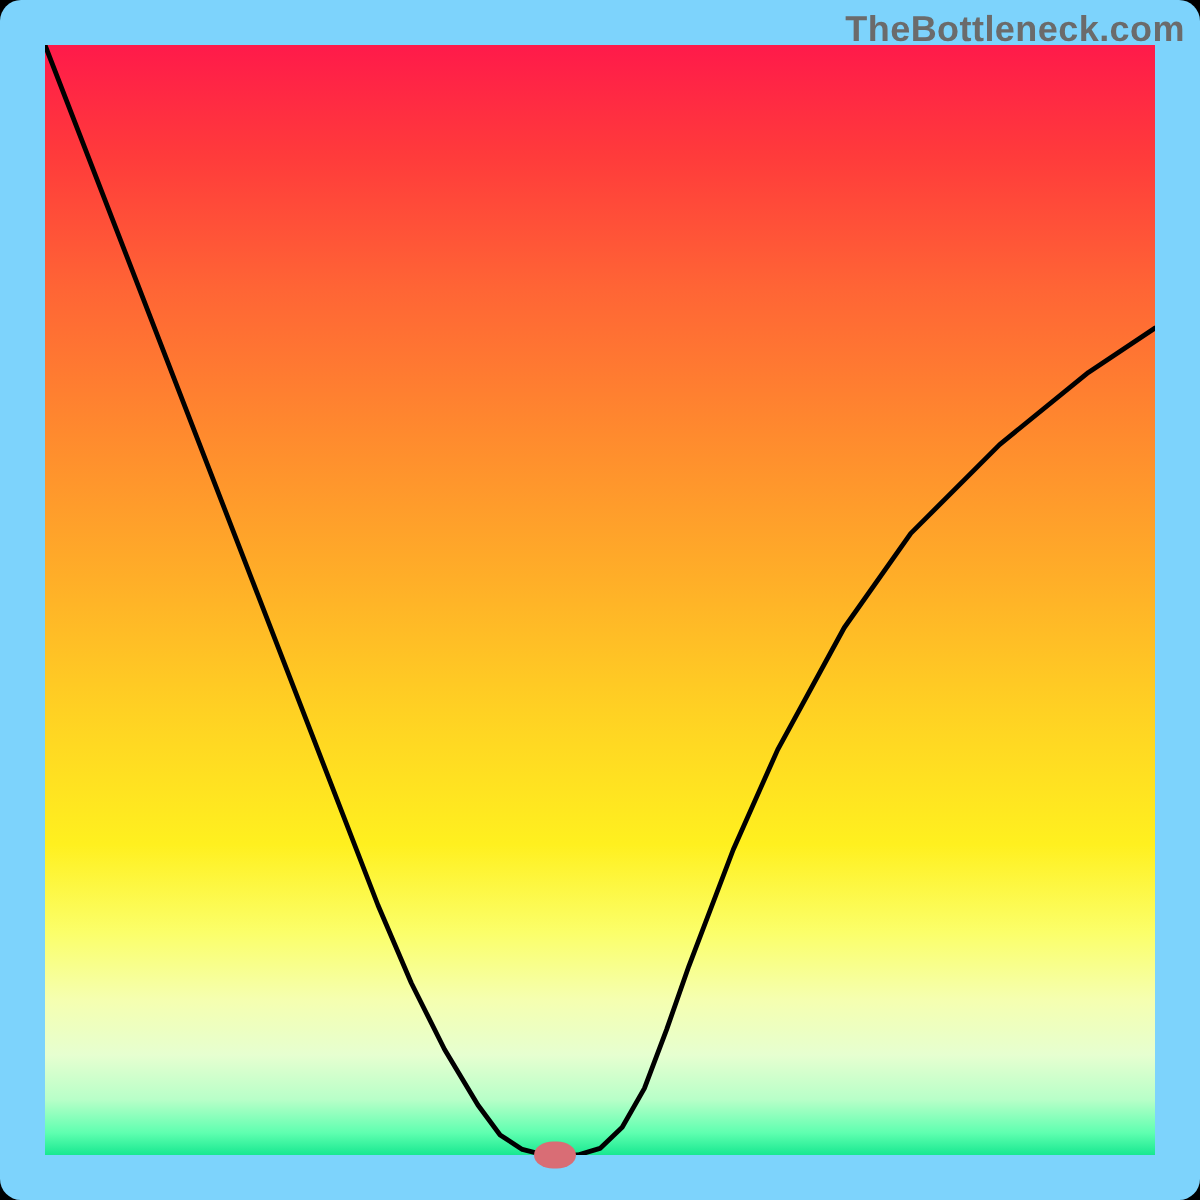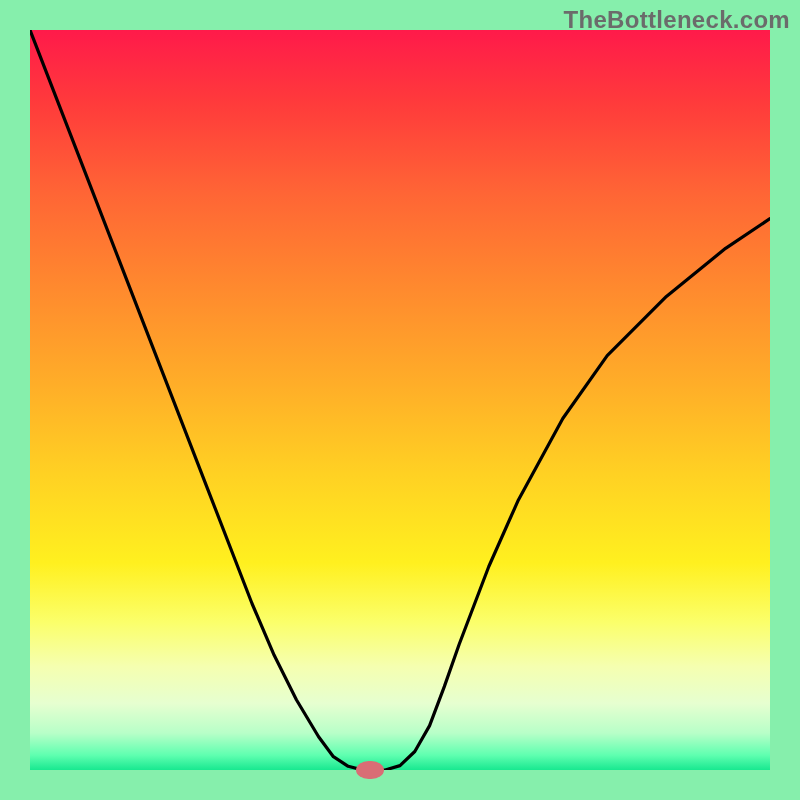--- a/index.html
+++ b/index.html
@@ -1,21 +1,22 @@
 <!DOCTYPE html>
 <html><head>
 <meta charset="utf-8">
 <style>
   * { margin: 0; padding: 0; box-sizing: border-box; }
   html, body { width: 800px; height: 800px; overflow: hidden; background: #000; }
   .frame {
     width: 800px;
     height: 800px;
-    background: #86efac;
+    background: #7dd3fc;
     position: relative;
+    border-radius: 14px;
   }
   .plot-area {
     position: absolute;
     left: 30px;
     top: 30px;
     width: 740px;
     height: 740px;
     background: linear-gradient(to bottom,
       #ff1a4a 0%,
       #ff3b3b 10%,

